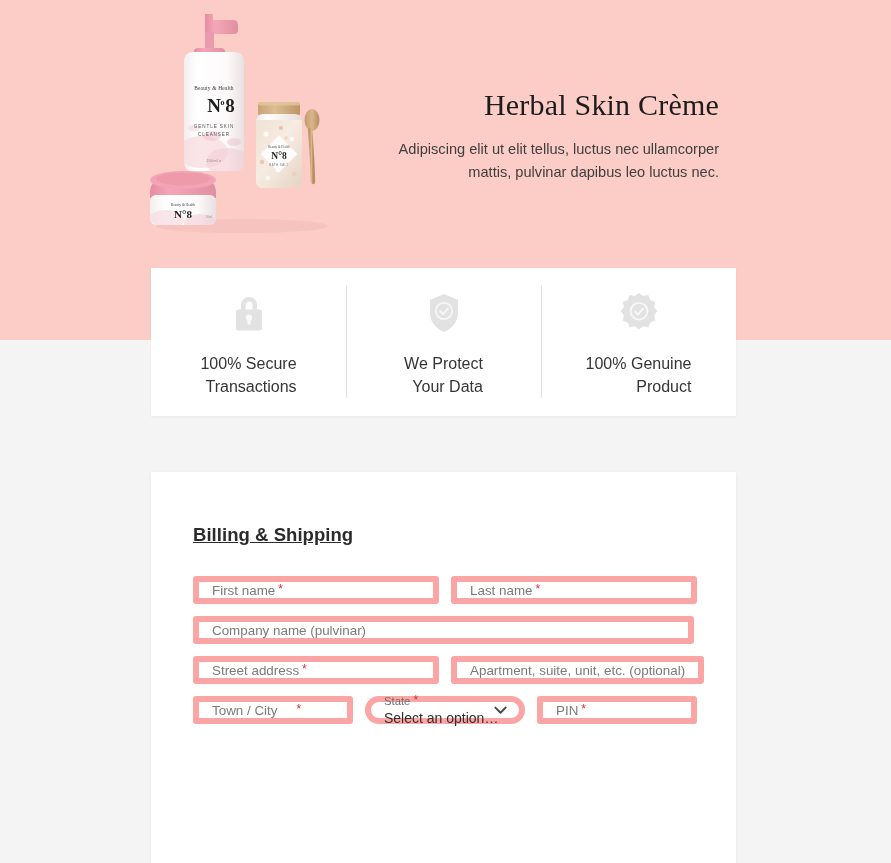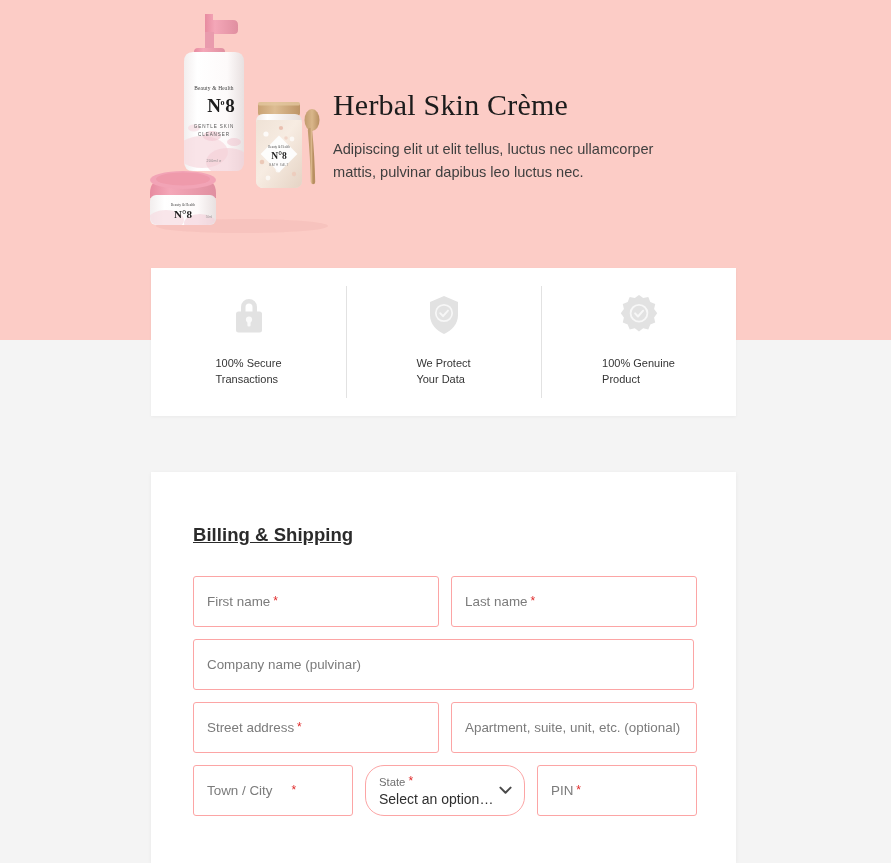--- a/index.html
+++ b/index.html
@@ -32,23 +32,24 @@
   }
   .product-art {
     position: absolute;
     left: 142px;
     top: 2px;
     width: 200px;
     height: 232px;
   }
   .hero-text {
     position: absolute;
-    left: 333px;
+    left: 359px;
     top: 88px;
     width: 360px;
+    text-align: right;
   }
   .hero-title {
     font-family: "Liberation Serif", "DejaVu Serif", serif;
     font-size: 30px;
     font-weight: 400;
     color: #1c1c1c;
     letter-spacing: 0.2px;
     line-height: 1.15;
   }
   .hero-sub {
@@ -88,24 +89,24 @@
     width: 1px; height: 112px;
     background: #e2e2e2;
   }
   .trust-icon {
     width: 44px; height: 46px;
     display: flex; align-items: center; justify-content: center;
     margin-bottom: 18px;
   }
   .trust-icon svg { display: block; }
   .trust-label {
-    font-size: 11px;
+    font-size: 16px;
     line-height: 1.45;
     color: #353535;
-    text-align: left;
+    text-align: right;
     font-weight: 400;
   }
 
   
   .billing-card {
     position: absolute;
     left: 151px;
     top: 472px;
     width: 585px;
     min-height: 391px;
@@ -124,24 +125,24 @@
   .form {
     margin-top: 30px;
   }
   .form-row {
     display: flex;
     gap: 12px;
     margin-bottom: 12px;
   }
   .field {
     position: relative;
-    border: 1px solid #fca5a5;
+    border: 6px solid #fca5a5;
     border-radius: 3px;
     background: #fff;
-    height: 51px;
+    height: 28px;
     display: flex;
     align-items: center;
     padding: 0 13px;
     flex: 1 1 0;
   }
   .field.filled {
     flex-direction: column;
     align-items: flex-start;
     justify-content: center;
     padding-top: 2px;

